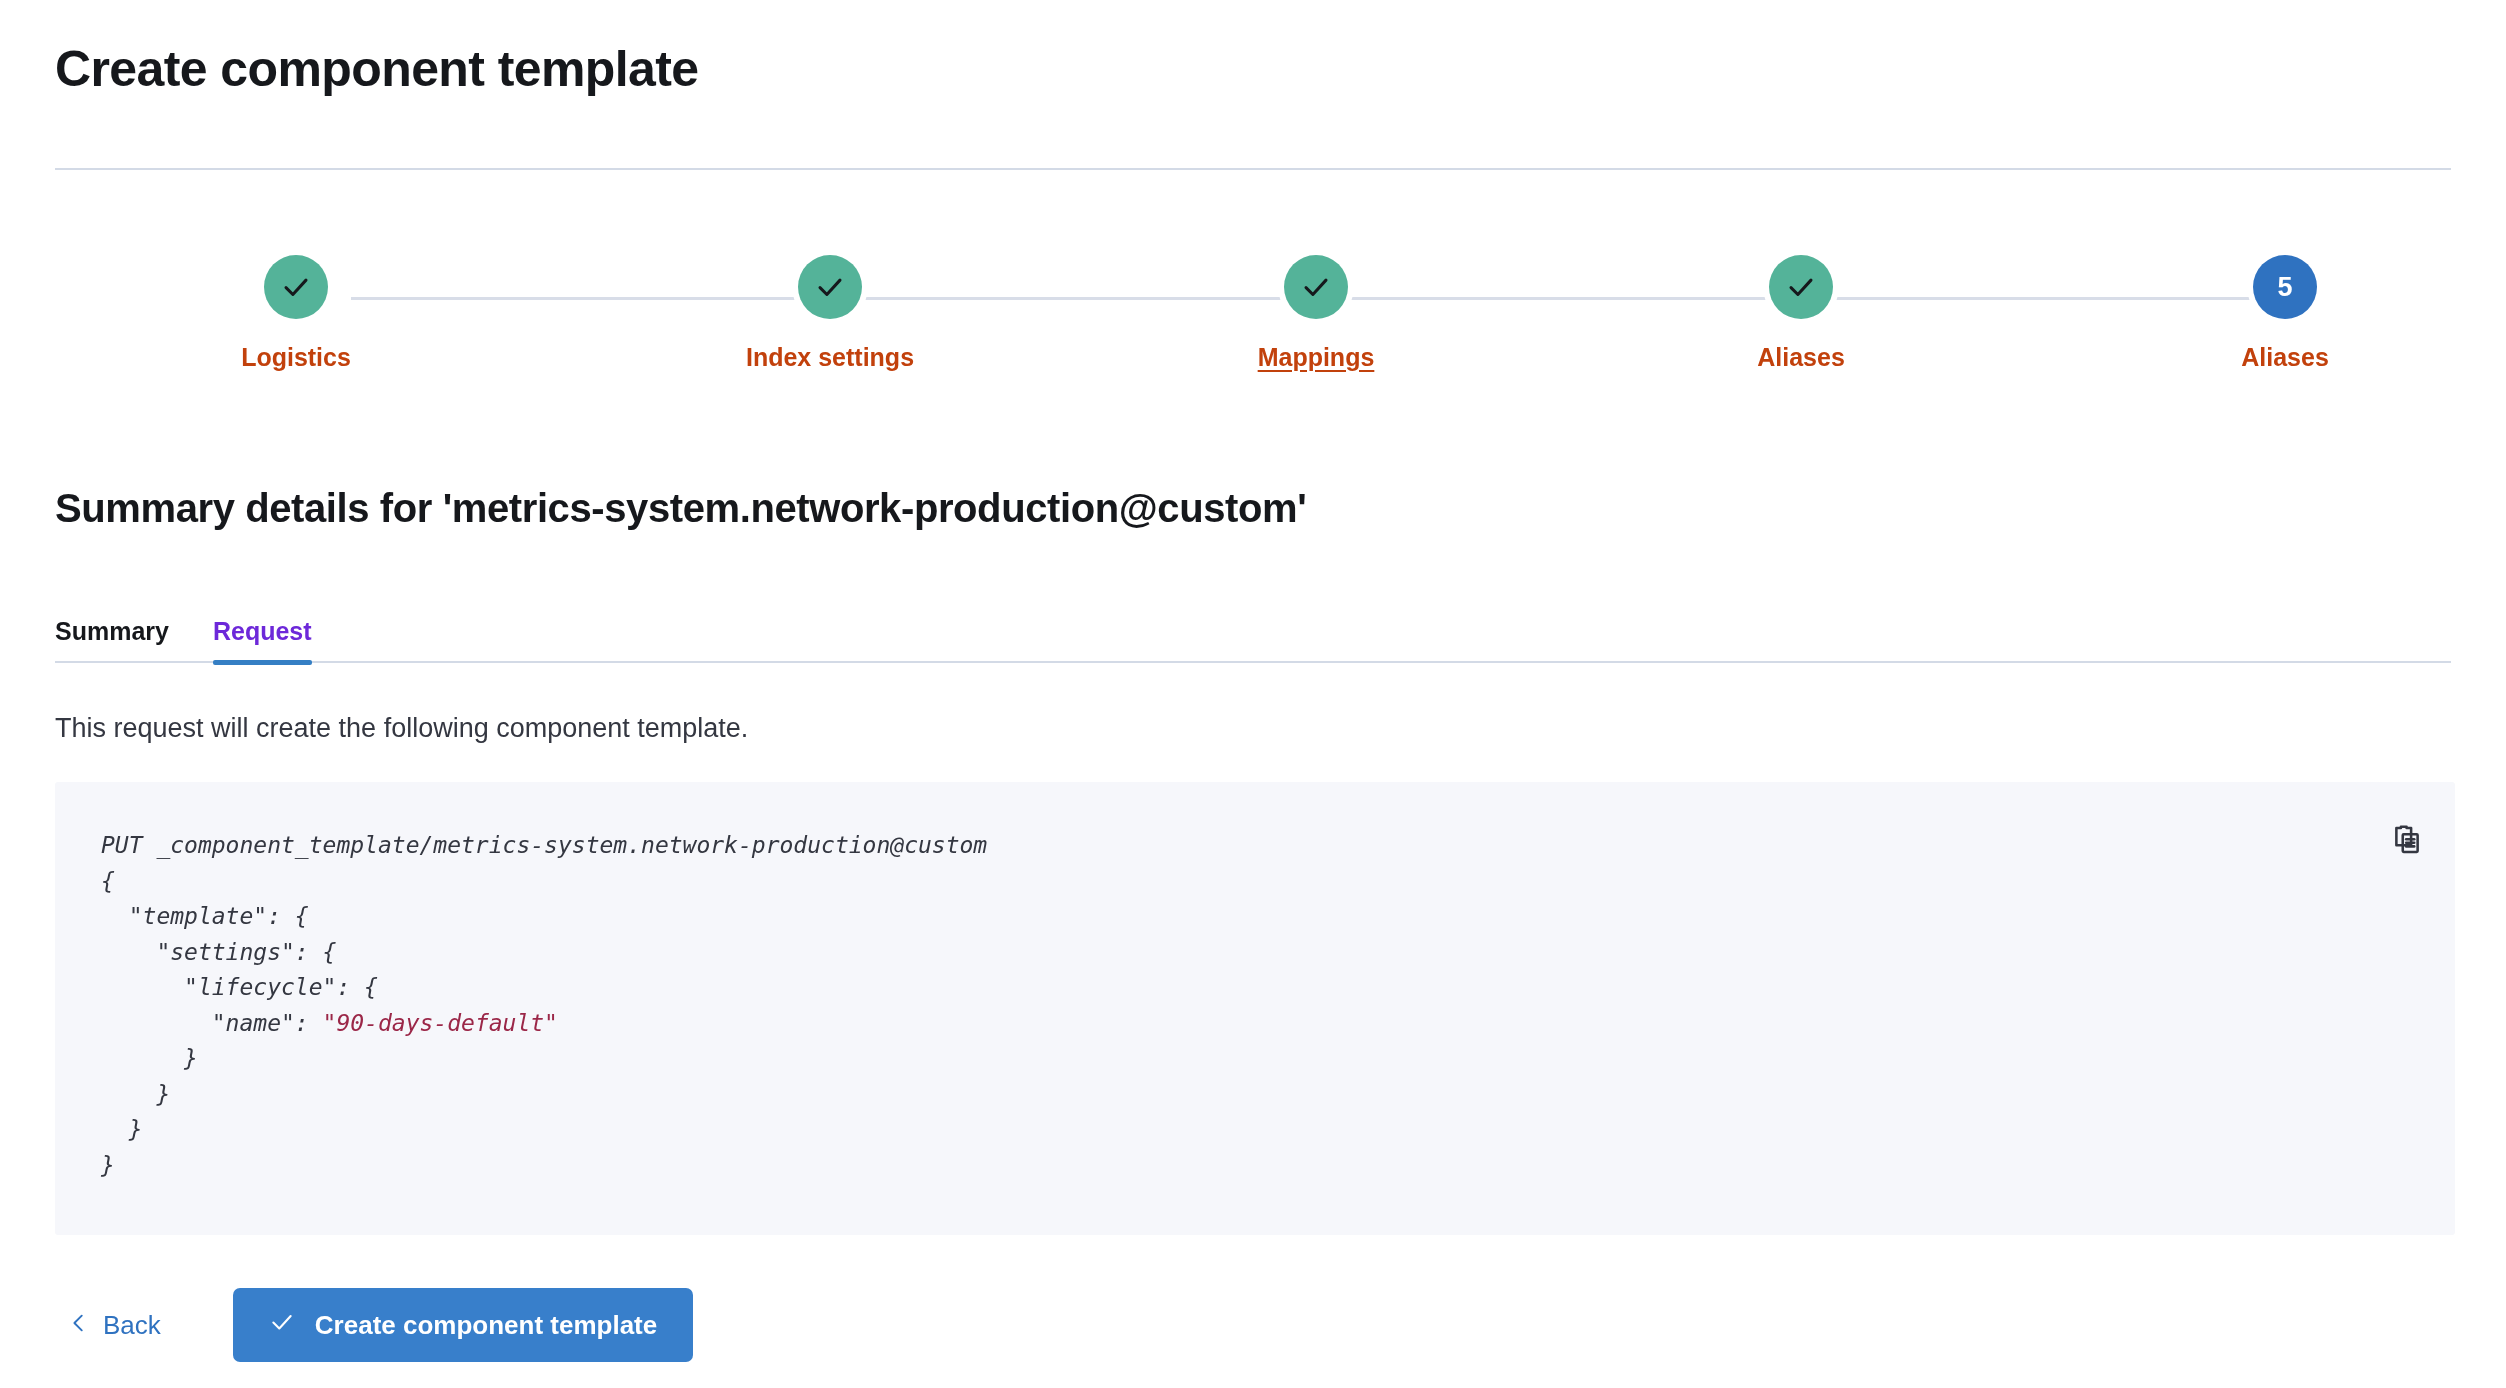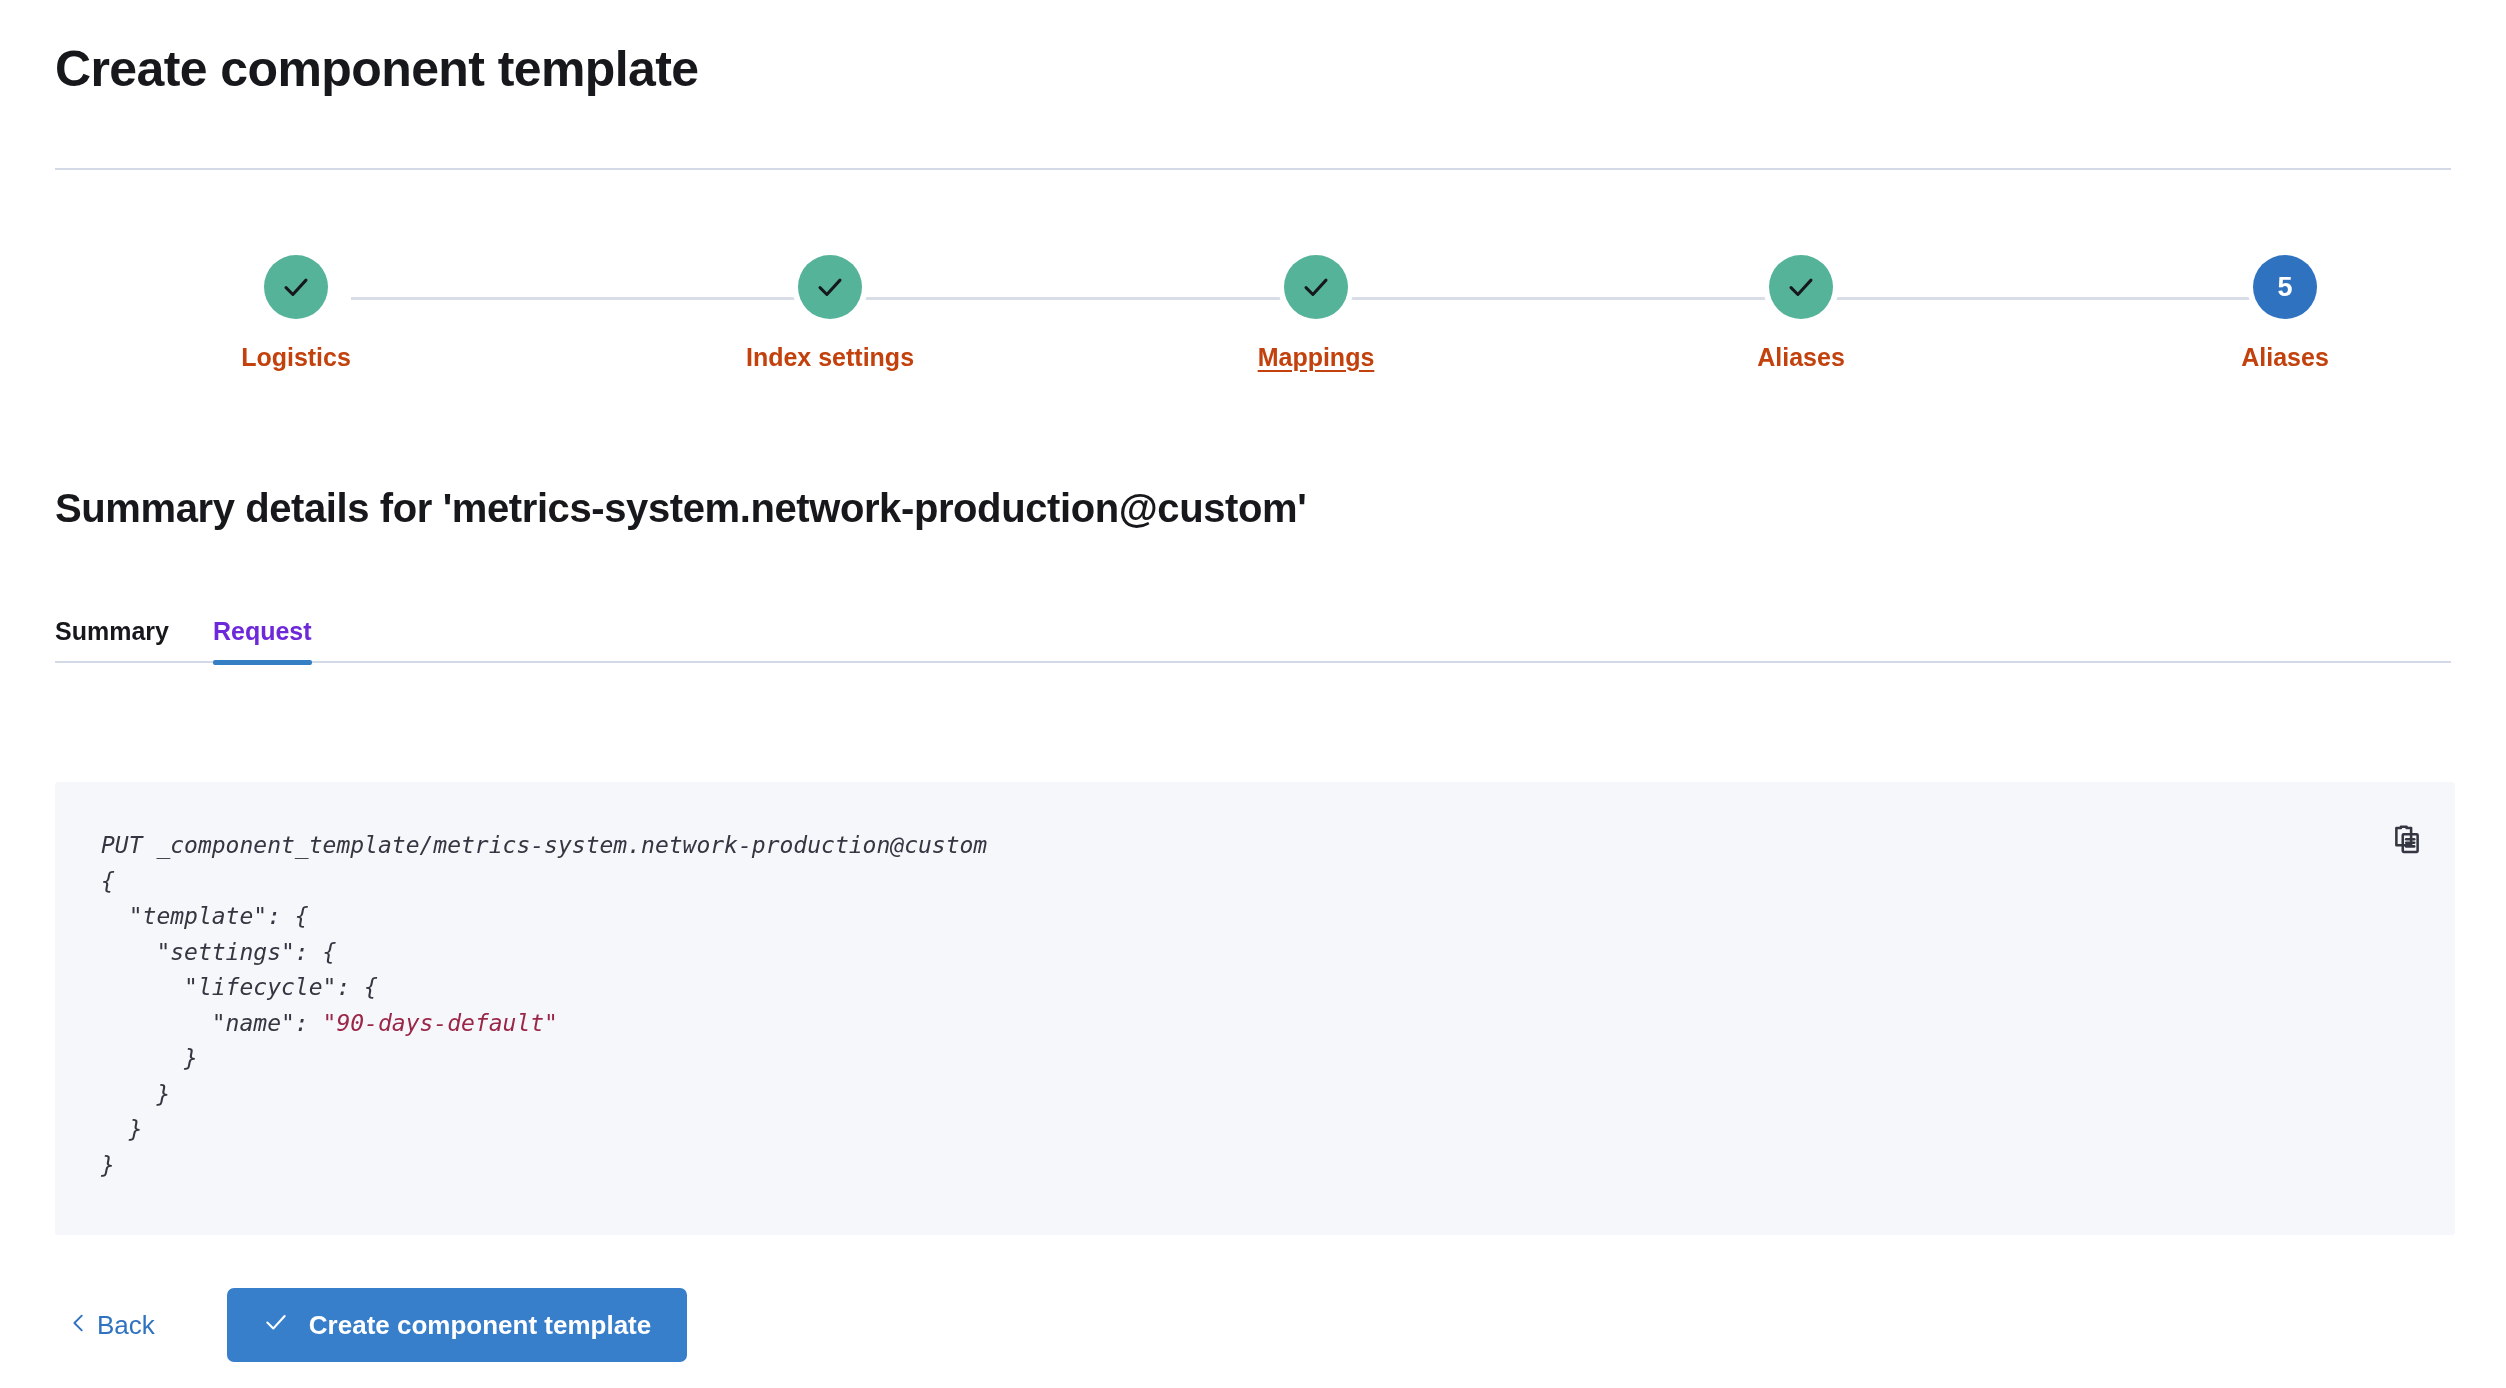--- a/index.html
+++ b/index.html
@@ -220,21 +220,21 @@
     position: absolute;
     left: 55px;
     top: 1288px;
     display: flex;
     align-items: center;
   }
 
   .back-btn {
     display: flex;
     align-items: center;
-    gap: 7px;
+    gap: 13px;
     height: 74px;
     padding: 0 17px 0 13px;
     color: #2F72C0;
     font-size: 26px;
     font-weight: 400;
     background: none;
     border: none;
     cursor: pointer;
     font-family: inherit;
     white-space: nowrap;
@@ -322,20 +322,21 @@
     </div>
   </div>
 
   <h2 class="review-heading">Summary details for 'metrics-system.network-production@custom'</h2>
 
   <div class="tabs">
     <button class="tab">Summary</button>
     <button class="tab active">Request</button>
   </div>
 
+  <p class="request-desc">This request will create the following component template.</p>
 
   <div class="code-block">
     <pre class="code-content"><span>PUT _component_template/metrics-system.network-production@custom</span>
 <span>{</span>
 <span>  "template": {</span>
 <span>    "settings": {</span>
 <span>      "lifecycle": {</span>
 <span>        "name": </span><span class="str">"90-days-default"</span>
 <span>      }</span>
 <span>    }</span>

